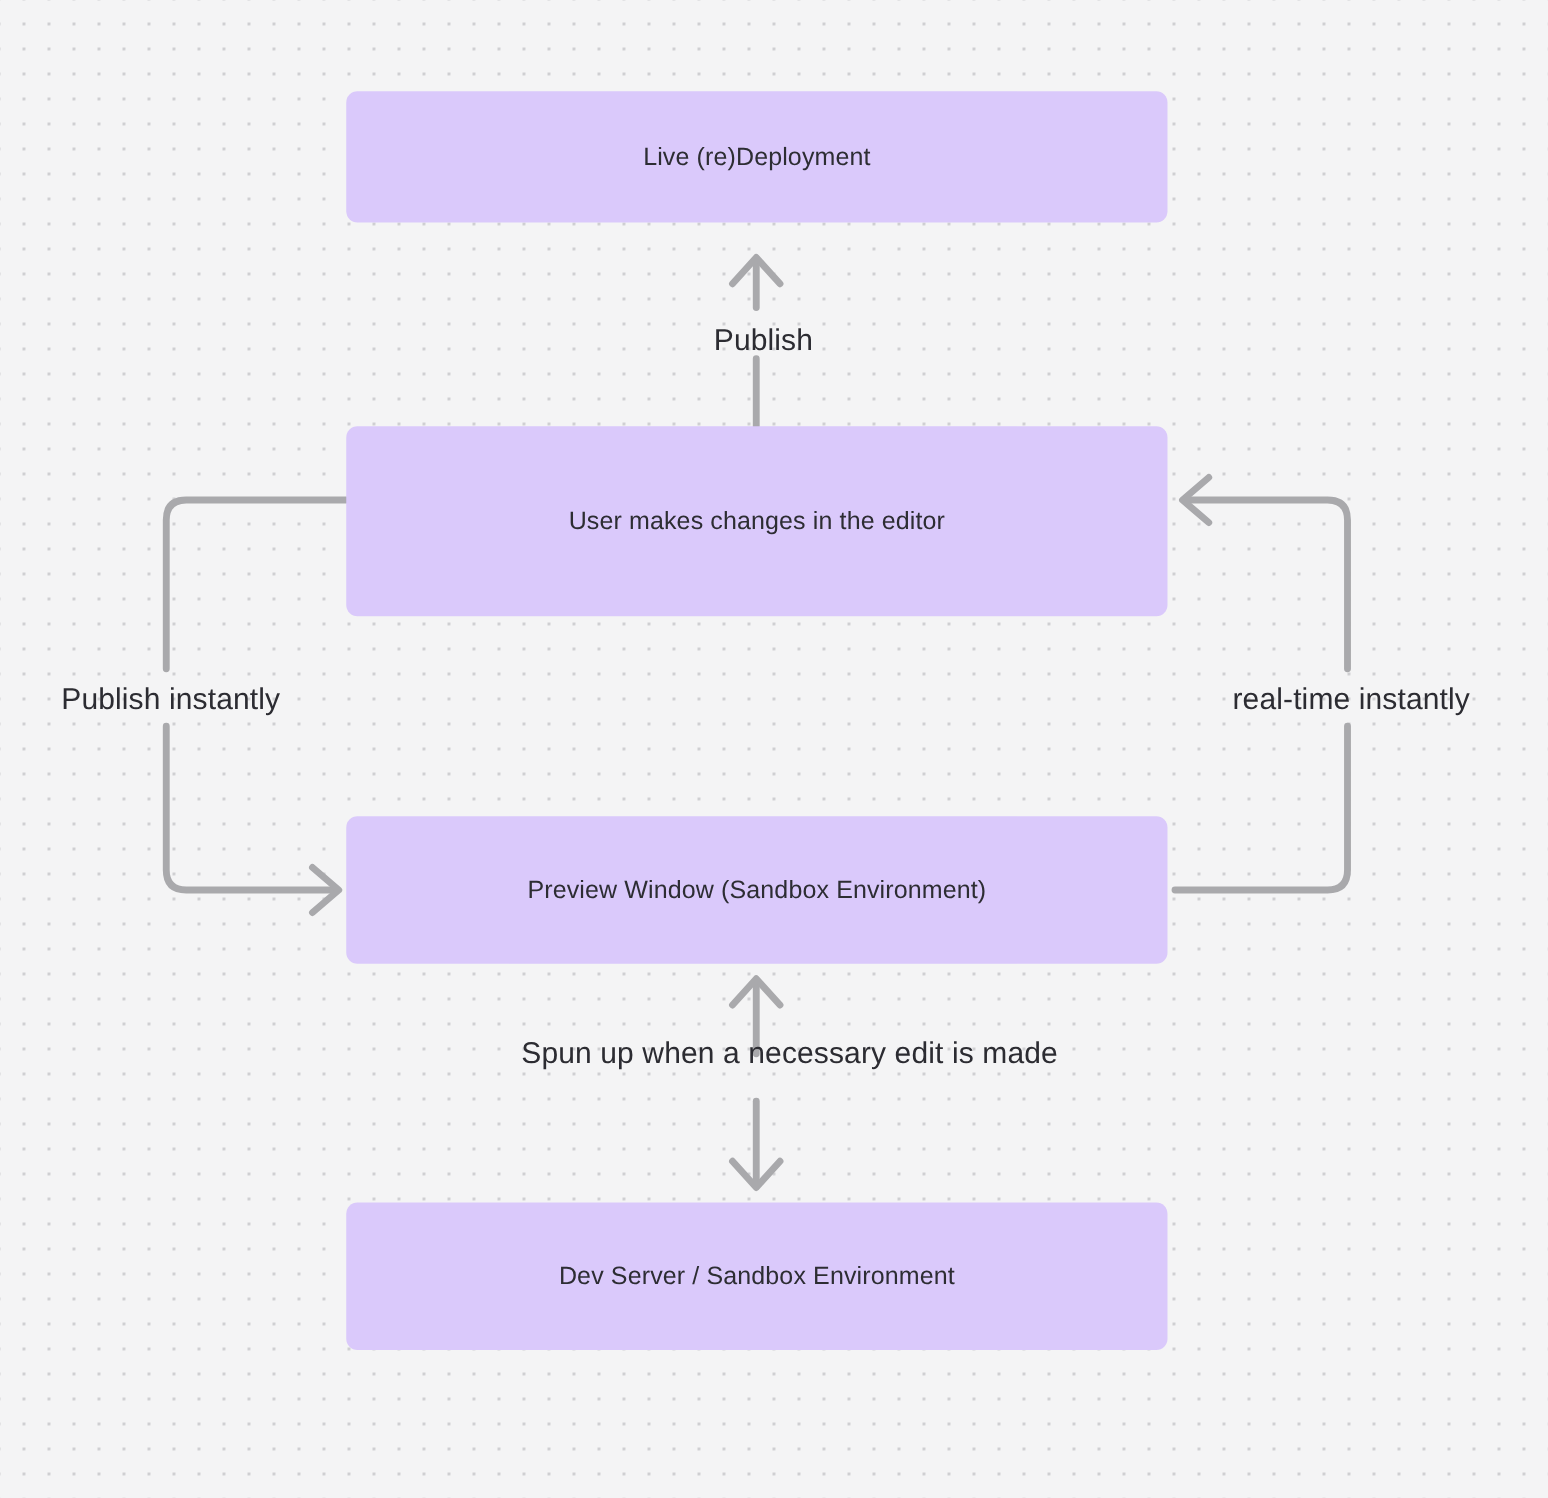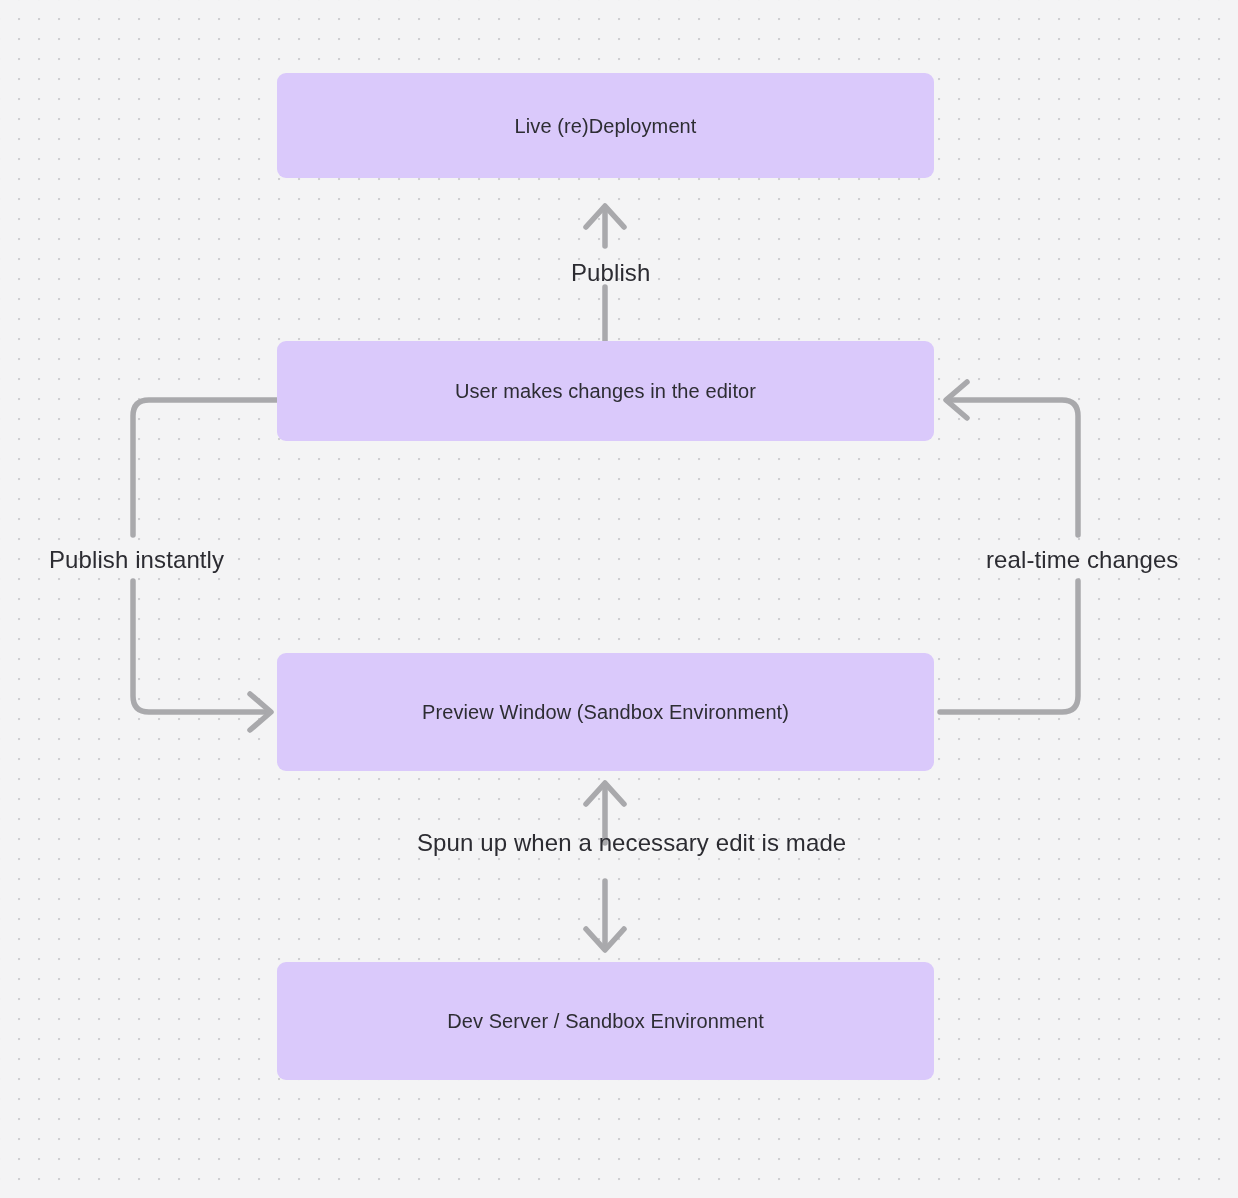--- a/index.html
+++ b/index.html
@@ -44,21 +44,21 @@
     justify-content: center;
     text-align: center;
     color: #2d2d33;
     font-size: 20px;
     letter-spacing: 0.1px;
     line-height: 1.3;
     padding: 6px 18px;
   }
 
   #node-live          { left: 277px; top: 73px;  width: 657px; height: 105px; }
-  #node-editor        { left: 277px; top: 341px; width: 657px; height: 100px; }
+  #node-editor        { left: 277px; top: 341px; width: 657px; height: 152px; }
   #node-preview       { left: 277px; top: 653px; width: 657px; height: 118px; }
   #node-devserver     { left: 277px; top: 962px; width: 657px; height: 118px; }
 
   .edge-label {
     position: absolute;
     color: #2c2c32;
     font-size: 24px;
     line-height: 1;
     white-space: nowrap;
     letter-spacing: 0.1px;
@@ -126,17 +126,17 @@
   </div>
 
   <div class="node" id="node-devserver">
     <span>Dev Server / Sandbox Environment</span>
   </div>
 
   <div class="edge-label" id="label-publish">Publish</div>
 
   <div class="edge-label" id="label-updates">Publish instantly</div>
 
-  <div class="edge-label" id="label-realtime">real-time changes</div>
+  <div class="edge-label" id="label-realtime">real-time instantly</div>
 
   <div class="edge-label" id="label-spunup">Spun up when a necessary edit is made</div>
 
 </div>
 
 </body></html>

